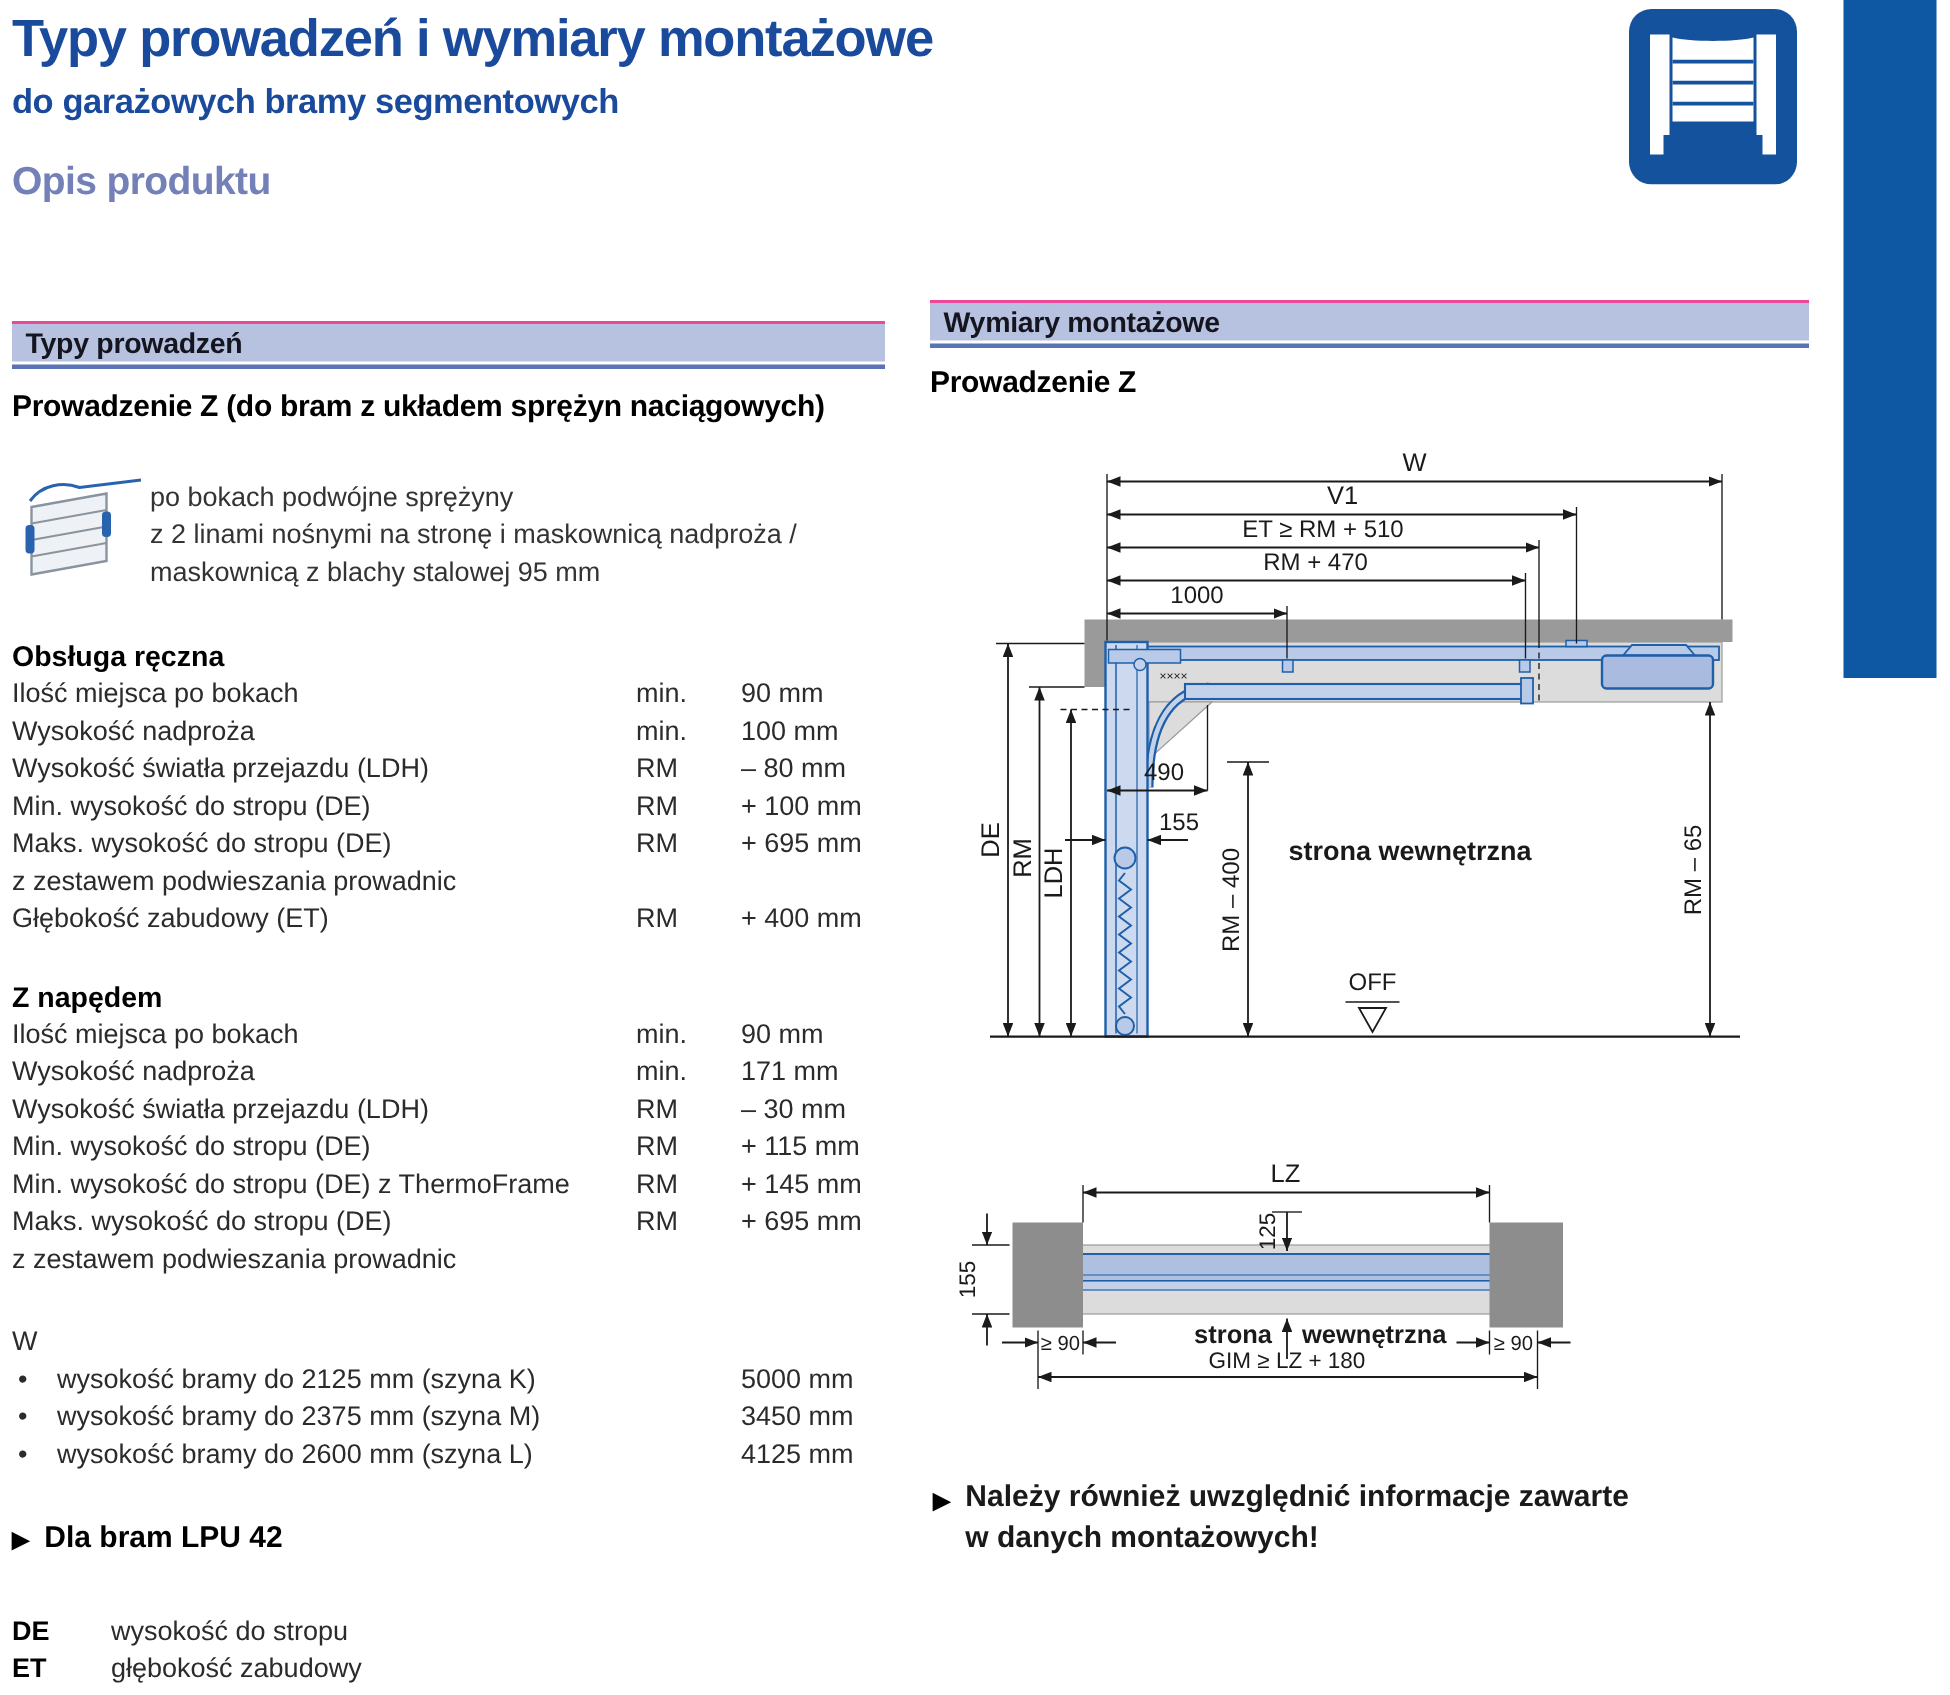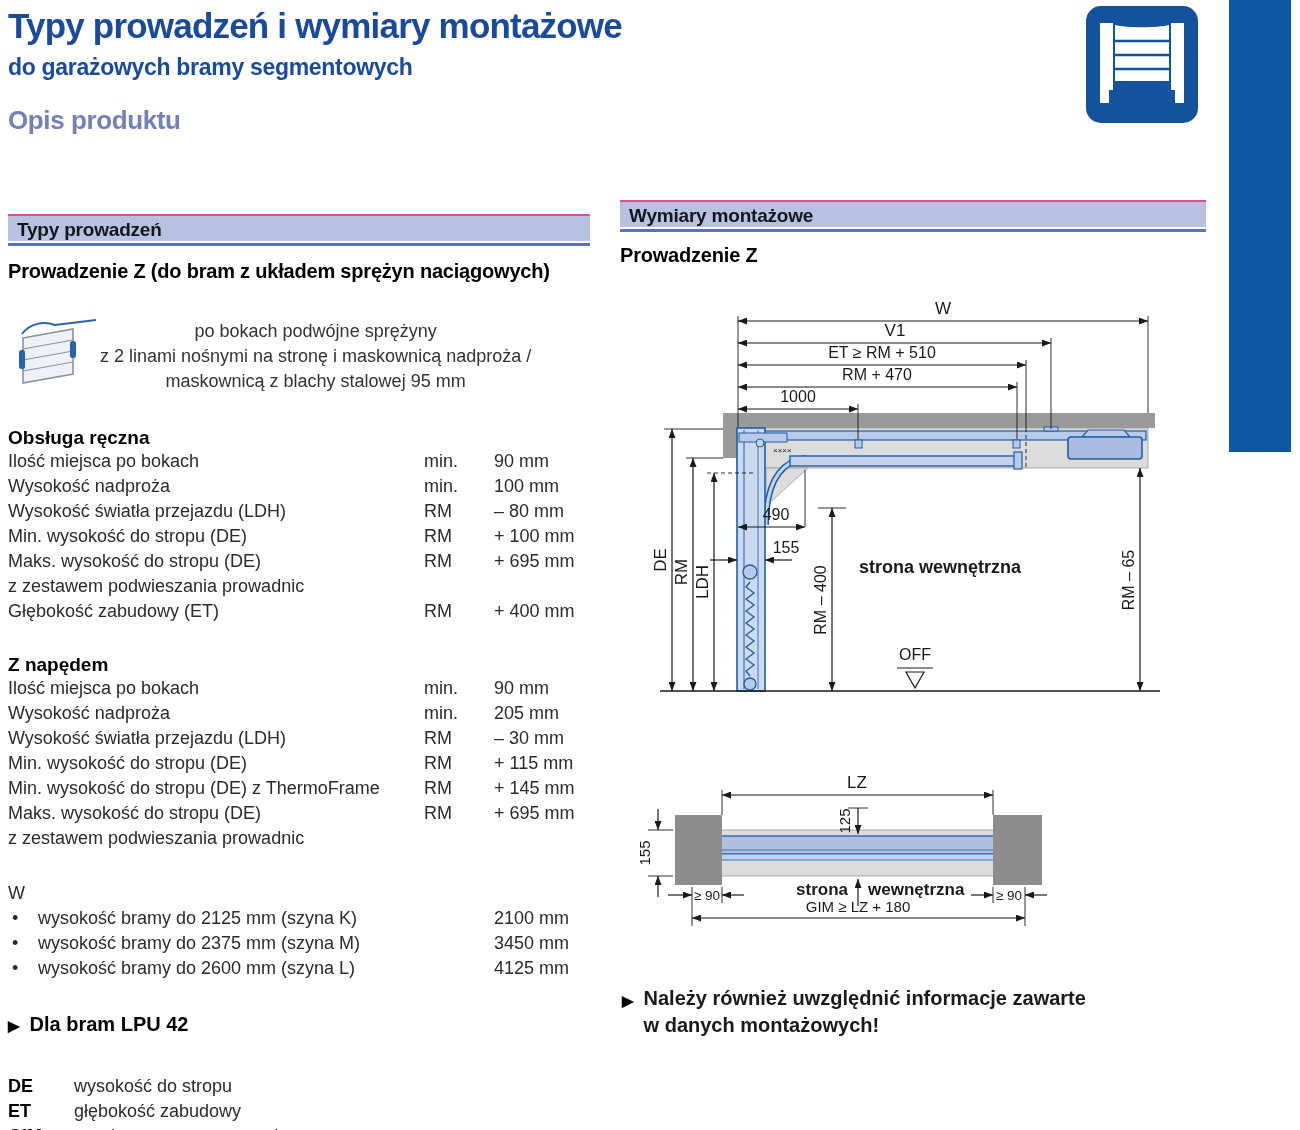--- a/index.html
+++ b/index.html
@@ -18,21 +18,21 @@
   
   .side-tab { position:absolute; left:1229px; top:0; width:62px; height:452px; background:#0d57a3; }
 
   
   .section-bar { height:27px; background:#b7c2e1; border-top:2px solid #ec4899; padding:3px 0 0 9px; font-size:19px; font-weight:bold; color:#15151f; letter-spacing:-0.2px; }
   .section-bar-rule { height:3px; background:#5973b5; margin-top:2px; }
 
   
   .col-left { position:absolute; left:8px; top:214px; width:582px; }
   .lead-title { font-size:20px; font-weight:bold; color:#000; margin-top:14px; letter-spacing:-0.2px; }
-  .lead-row { display:flex; margin-top:34px;text-align:center; }
+  .lead-row { display:flex; margin-top:34px; }
   .lead-icon { width:92px; flex:0 0 92px; }
   .lead-text { font-size:18px; color:#333; line-height:25px; padding-top:2px; }
   .tbl-title { font-size:19px; font-weight:bold; color:#000; } .m-top26 { margin-top:26px; } .m-top30 { margin-top:30px; }
   .row { display:flex; font-size:18px; color:#2b2b2b; line-height:25px; }
   .row .lbl { flex:1; }
   .row .ref { flex:0 0 70px; }
   .row .val { flex:0 0 96px; text-align:left; }
   .row .bullet { flex:0 0 30px; padding-left:4px; }
   .note-line { font-size:18px; color:#2b2b2b; line-height:25px; }
   .lpu-row { display:flex; align-items:baseline; margin-top:32px; font-size:20px; font-weight:bold; color:#000; }
@@ -137,21 +137,21 @@
 
     <div class="tbl-title m-top30">Z napędem</div>
     <div class="row">
       <div class="lbl">Ilość miejsca po bokach</div>
       <div class="ref">min.</div>
       <div class="val">90 mm</div>
     </div>
     <div class="row">
       <div class="lbl">Wysokość nadproża</div>
       <div class="ref">min.</div>
-      <div class="val">205 mm</div>
+      <div class="val">171 mm</div>
     </div>
     <div class="row">
       <div class="lbl">Wysokość światła przejazdu  (LDH)</div>
       <div class="ref">RM</div>
       <div class="val">– 30 mm</div>
     </div>
     <div class="row">
       <div class="lbl">Min. wysokość do stropu (DE)</div>
       <div class="ref">RM</div>
       <div class="val">+ 115 mm</div>
@@ -167,21 +167,21 @@
       <div class="val">+ 695 mm</div>
     </div>
     <div class="note-line">z zestawem podwieszania prowadnic</div>
 
     <div class="row m-top30">
       <div class="val">W</div>
     </div>
     <div class="row">
       <div class="bullet">•</div>
       <div class="lbl">wysokość bramy do 2125 mm (szyna K)</div>
-      <div class="val">2100 mm</div>
+      <div class="val">5000 mm</div>
     </div>
     <div class="row">
       <div class="bullet">•</div>
       <div class="lbl">wysokość bramy do 2375 mm (szyna M)</div>
       <div class="val">3450 mm</div>
     </div>
     <div class="row">
       <div class="bullet">•</div>
       <div class="lbl">wysokość bramy do 2600 mm (szyna L)</div>
       <div class="val">4125 mm</div>

